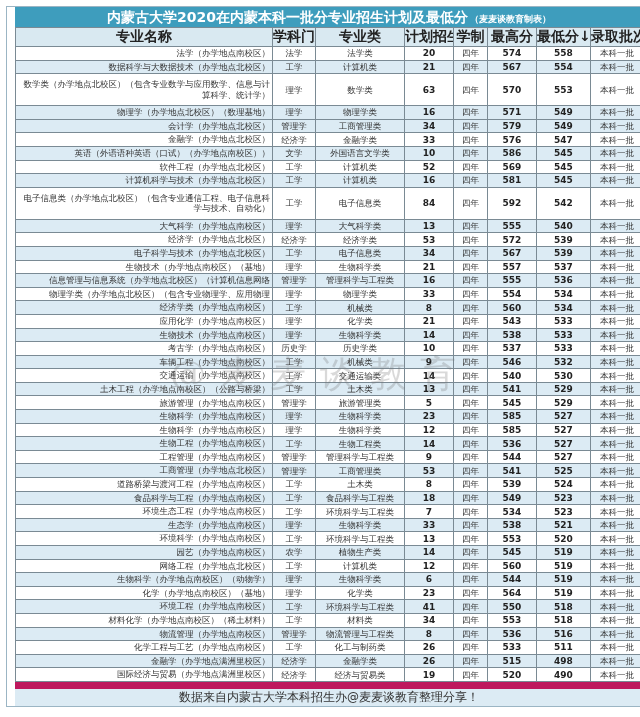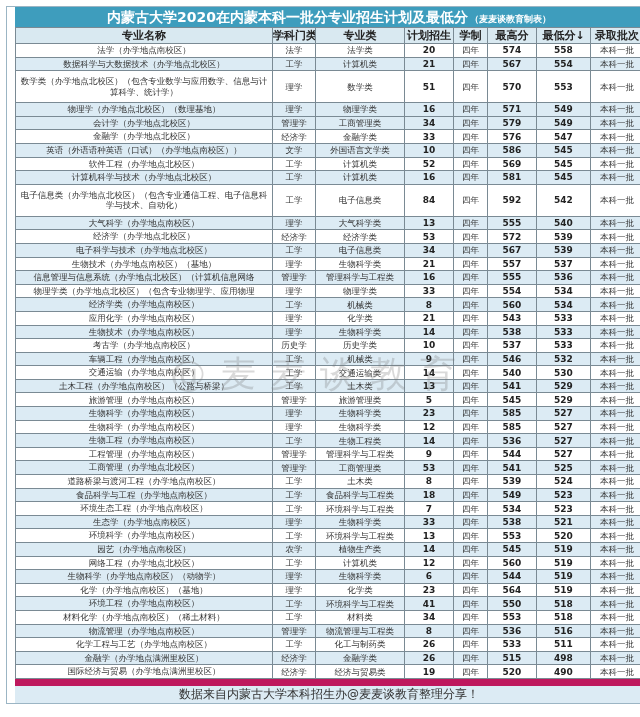--- a/index.html
+++ b/index.html
@@ -2,23 +2,23 @@
 <html><head>
 <meta charset="utf-8">
 <style>
   html,body{margin:0;padding:0;background:#ffffff;}
   body{width:640px;height:717px;position:relative;overflow:hidden;font-family:"DejaVu Sans","Liberation Sans",sans-serif;}
   .wrap{position:absolute;left:6px;top:6px;width:628px;border:1px solid #9bb5c4;padding-left:8px;}
   .title{height:20px;background:#3e9dbd;color:#ffffff;text-align:center;font-weight:bold;font-size:14px;line-height:20px;white-space:nowrap;overflow:hidden;}
   .title .sub{font-size:9px;font-weight:bold;margin-left:2px;}
   table{border-collapse:collapse;width:628px;table-layout:fixed;}
   th,td{border:1px solid #7a8a94;padding:0;text-align:center;font-size:8.5px;color:#333;overflow:hidden;white-space:nowrap;}
-  th{background:#d9e9f1;height:12px;font-weight:bold;font-size:11px;color:#222;}
+  th{background:#d9e9f1;height:12px;font-weight:bold;font-size:14px;color:#222;}
   td{height:12.6px;line-height:12px;}
-  td.name{white-space:normal;line-height:10.5px;padding:0 2px;}
+  td.name{white-space:normal;line-height:10.5px;padding:0 2px;text-align:right;}
   td.num{font-weight:bold;color:#222;font-size:9px;}
   tr.alt td{background:#dcebf4;}
   tr.plain td{background:#ffffff;}
   tr.tall3 td{height:31px;}
   .footer{height:17px;background:#dcebf4;border-top:7px solid #be185d;text-align:center;font-size:12px;line-height:17px;color:#333;}
   .watermark{position:absolute;left:170px;top:350px;font-size:36px;color:rgba(120,120,120,0.28);letter-spacing:14px;white-space:nowrap;pointer-events:none;font-family:"DejaVu Serif",serif;}
 </style>
 </head>
 <body>
 
@@ -67,21 +67,21 @@
           <td class="num">21</td>
           <td>四年</td>
           <td class="num">567</td>
           <td class="num">554</td>
           <td>本科一批</td>
         </tr>
         <tr class="plain tall3">
           <td class="name">数学类（办学地点北校区）（包含专业数学与应用数学、信息与计算科学、统计学）</td>
           <td>理学</td>
           <td>数学类</td>
-          <td class="num">51</td>
+          <td class="num">63</td>
           <td>四年</td>
           <td class="num">570</td>
           <td class="num">553</td>
           <td>本科一批</td>
         </tr>
         <tr class="alt">
           <td class="name">物理学（办学地点北校区）（数理基地）</td>
           <td>理学</td>
           <td>物理学类</td>
           <td class="num">16</td>

